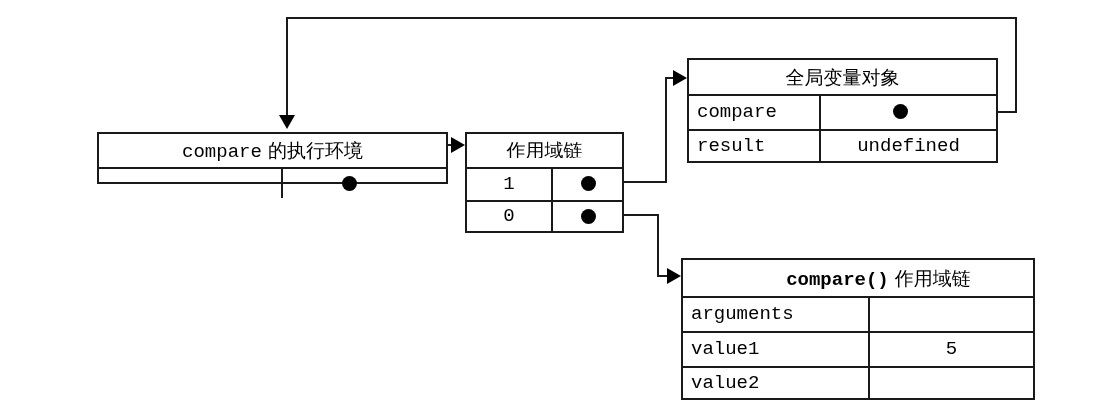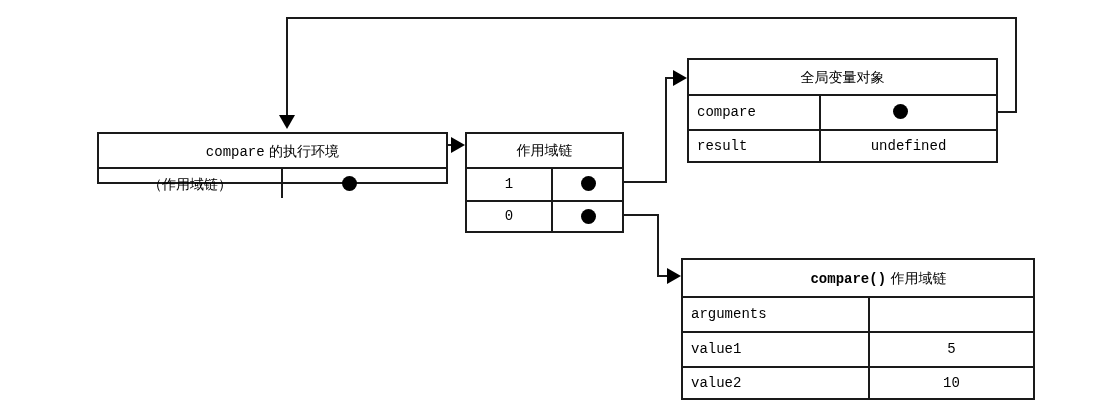--- a/index.html
+++ b/index.html
@@ -91,21 +91,21 @@
     border-bottom: 8px solid transparent;
     border-left: 14px solid #000000;
   }
   .arrow-d {
     position: absolute;
     width: 0; height: 0;
     border-left: 8px solid transparent;
     border-right: 8px solid transparent;
     border-top: 14px solid #000000;
   }
-  .t17 { font-size: 14px; }
+  .t17 { font-size: 19px; }
   .bold { font-weight: bold; margin-left: 41px; }
 </style>
 </head>
 <body>
 
 <div id="stage">
 
   <div class="seg h" style="left:886px; top:111px; width:131px;"></div>
   <div class="seg v" style="left:1015px; top:17px; width:2px; height:96px;"></div>
   <div class="seg h" style="left:286px; top:17px; width:731px;"></div>
@@ -126,21 +126,20 @@
   <div class="seg v" style="left:657px; top:214px; width:2px; height:62px;"></div>
   <div class="seg h" style="left:657px; top:275px; width:11px;"></div>
   <div class="arrow-r" style="left:667px; top:268px;"></div>
 
   <div class="box" style="left:97px; top:132px; width:351px; height:52px;">
     <div class="hdr" style="height:33px; line-height:33px;">
       <span class="mono t17">compare</span><span class="cjk t17"> 的执行环境</span>
     </div>
     <div class="rowline" style="top:33px;"></div>
     <div class="vline" style="left:182px; top:33px; height:31px;"></div>
-    <div class="cell c-center cjk t17" style="left:0px; top:35px; width:182px; height:31px;">（作用域链）</div>
     <div class="dot" style="left:243px; top:42px;"></div>
   </div>
 
   <div class="box" style="left:465px; top:132px; width:159px; height:101px;">
     <div class="hdr cjk t17" style="height:24px; line-height:33px;">作用域链</div>
     <div class="rowline" style="top:33px;"></div>
     <div class="rowline" style="top:66px;"></div>
     <div class="vline" style="left:84px; top:33px; height:64px;"></div>
 
     <div class="cell c-center mono t17" style="left:0px; top:34px; width:84px; height:32px;">1</div>
@@ -171,16 +170,15 @@
     <div class="rowline" style="top:71px;"></div>
     <div class="rowline" style="top:106px;"></div>
     <div class="vline" style="left:185px; top:36px; height:102px;"></div>
 
     <div class="cell c-left mono t17" style="left:0px; top:37px; width:185px; height:34px;">arguments</div>
 
     <div class="cell c-left mono t17" style="left:0px; top:72px; width:185px; height:34px;">value1</div>
     <div class="cell c-center mono t17" style="left:185px; top:72px; width:167px; height:34px;">5</div>
 
     <div class="cell c-left mono t17" style="left:0px; top:107px; width:185px; height:31px;">value2</div>
-    <div class="cell c-center mono t17" style="left:185px; top:107px; width:167px; height:31px;">10</div>
   </div>
 
 </div>
 
 </body></html>

